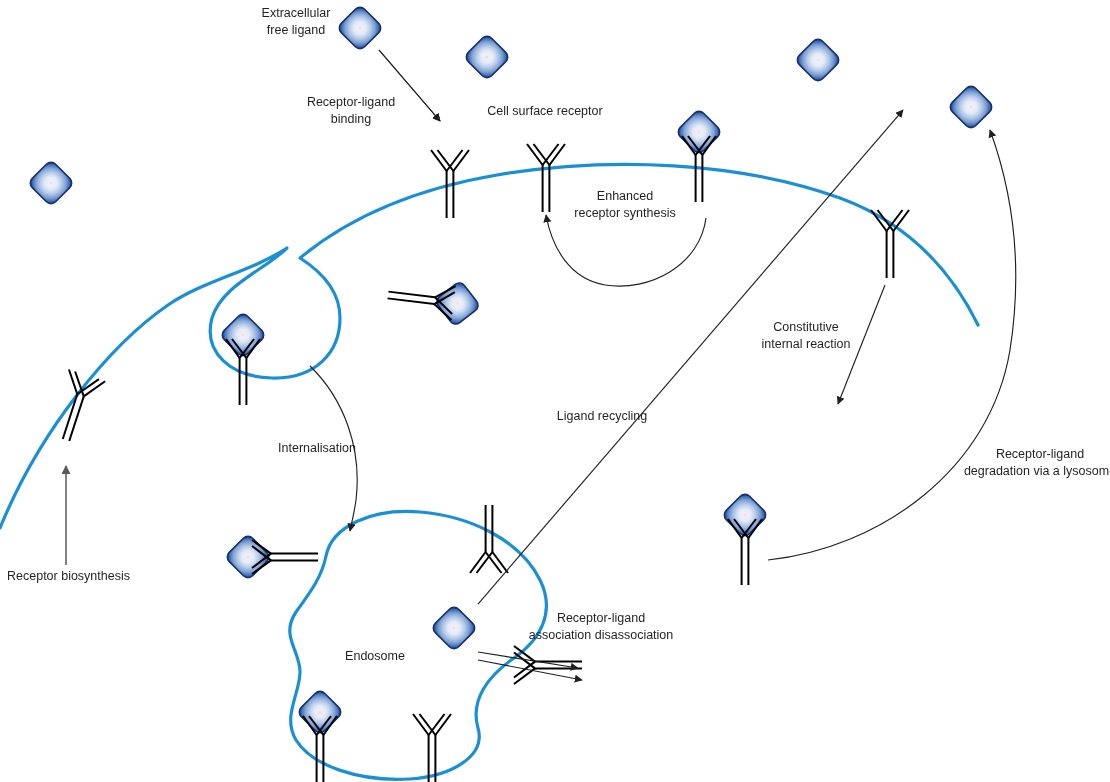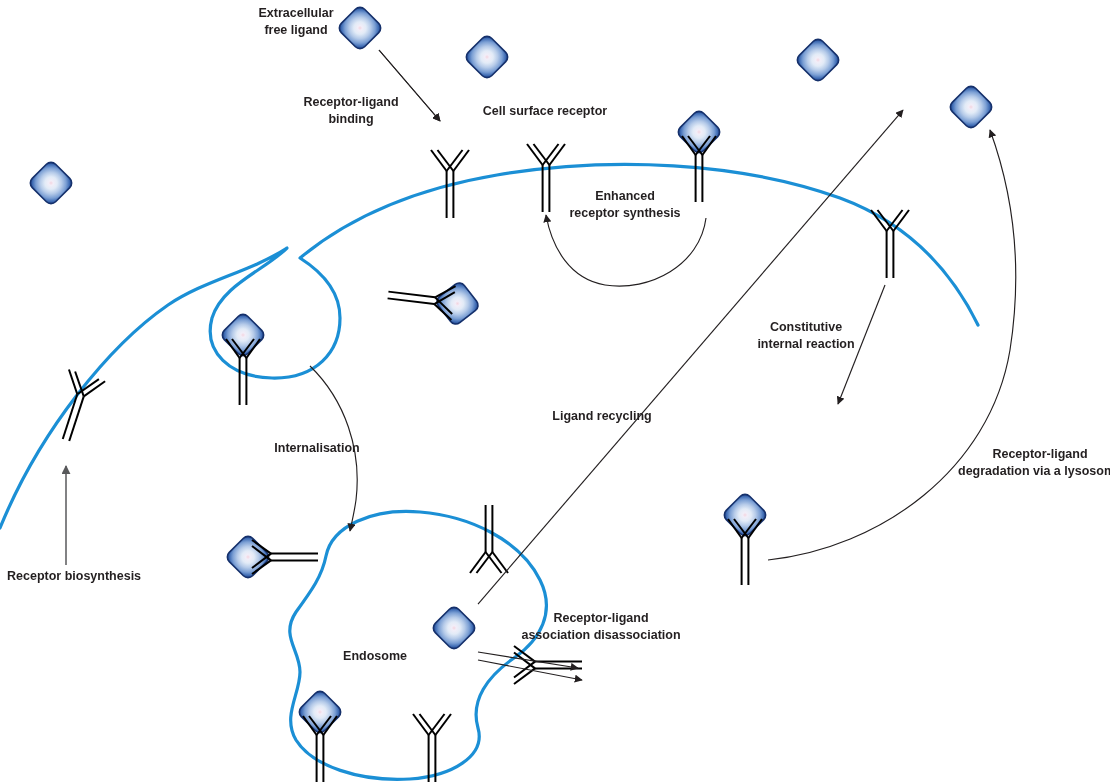--- a/index.html
+++ b/index.html
@@ -10,21 +10,20 @@
   }
   body {
     font-family: "Liberation Sans", sans-serif;
   }
   #stage {
     position: relative;
     width: 1110px;
     height: 782px;
     background: #ffffff;
     overflow: hidden;
-    font-weight: bold;
   }
   #stage svg {
     position: absolute;
     left: 0;
     top: 0;
   }
   .lbl {
     font-family: "Liberation Sans", sans-serif;
     font-size: 12.5px;
     fill: #231f20;

